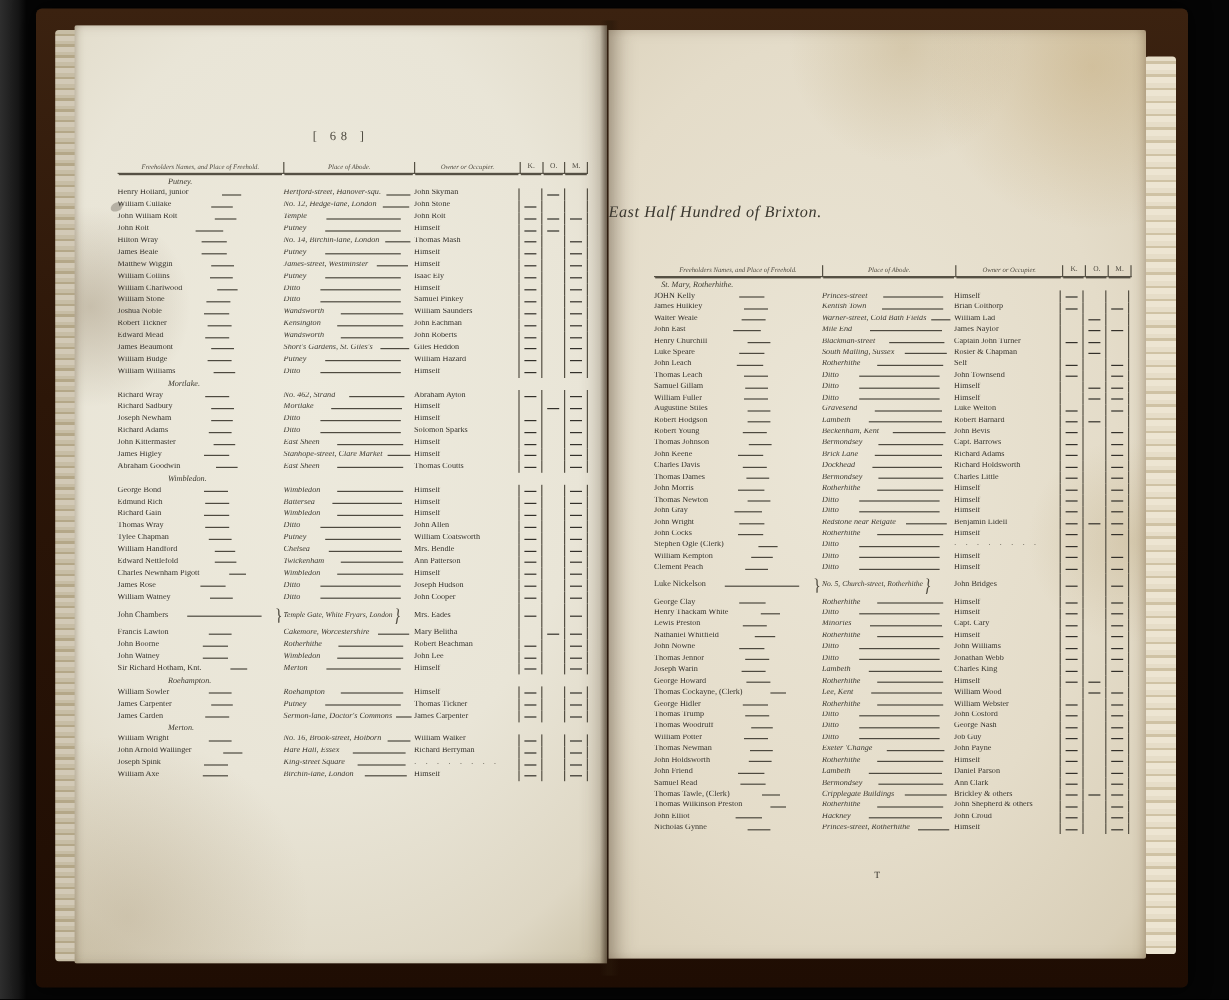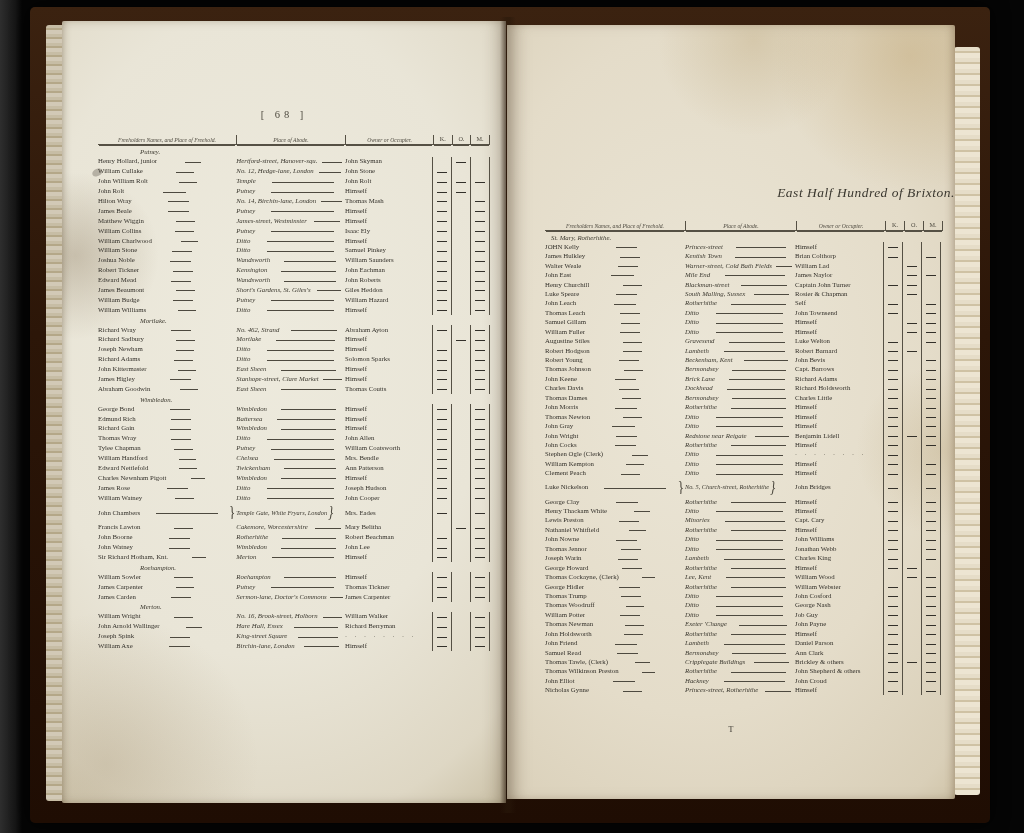--- a/index.html
+++ b/index.html
@@ -34,21 +34,21 @@
           radial-gradient(circle at 55% 2%,rgba(180,155,105,.30),transparent 12%),
           radial-gradient(circle at 97% 55%,rgba(170,145,95,.25),transparent 14%),
           radial-gradient(ellipse 95% 80% at 42% 45%,#ebe6d7 0%,var(--pageR) 55%,#d9cfb8 85%,#c6b898 100%);
         border-radius:0 2px 2px 0;
         box-shadow:inset 14px 0 18px -10px rgba(60,40,20,.50), inset -6px 0 10px -5px rgba(90,65,35,.45);}
   .gutter{position:absolute;left:470px;top:10px;width:16px;height:796px;
         background:linear-gradient(90deg,transparent,rgba(40,24,10,.55) 40%,rgba(40,24,10,.55) 60%,transparent);}
   .pageno{position:absolute;width:100%;text-align:center;font-size:10.5px;letter-spacing:4px;color:var(--ink-light);}
   .page-left .pageno{top:88px;}
   .page-right .pageno{top:122px;}
-  .page-title{position:absolute;top:160px;width:100%;text-align:right;font-style:italic;
+  .page-title{position:absolute;top:144px;width:100%;text-align:left;font-style:italic;
         font-size:13.5px;letter-spacing:.5px;color:#3a372f;}
   .table{position:absolute;}
   .page-left .table{left:36px;top:114px;width:392px;--rowh:9.9px;}
   .page-right .table{left:38px;top:196px;width:398px;--rowh:9.45px;}
   .thead{display:flex;align-items:stretch;font-size:5.6px;font-style:italic;color:var(--ink-light);
         margin-bottom:2px;}
   .thc{display:flex;align-items:flex-end;justify-content:center;text-align:center;
         border-bottom:1px solid var(--rule);padding-bottom:1px;box-shadow:0 2px 0 -1px var(--rule);}
   .thc-name{width:140px;}
   .thc-abode{width:110px;border-left:1px solid var(--rule);}

